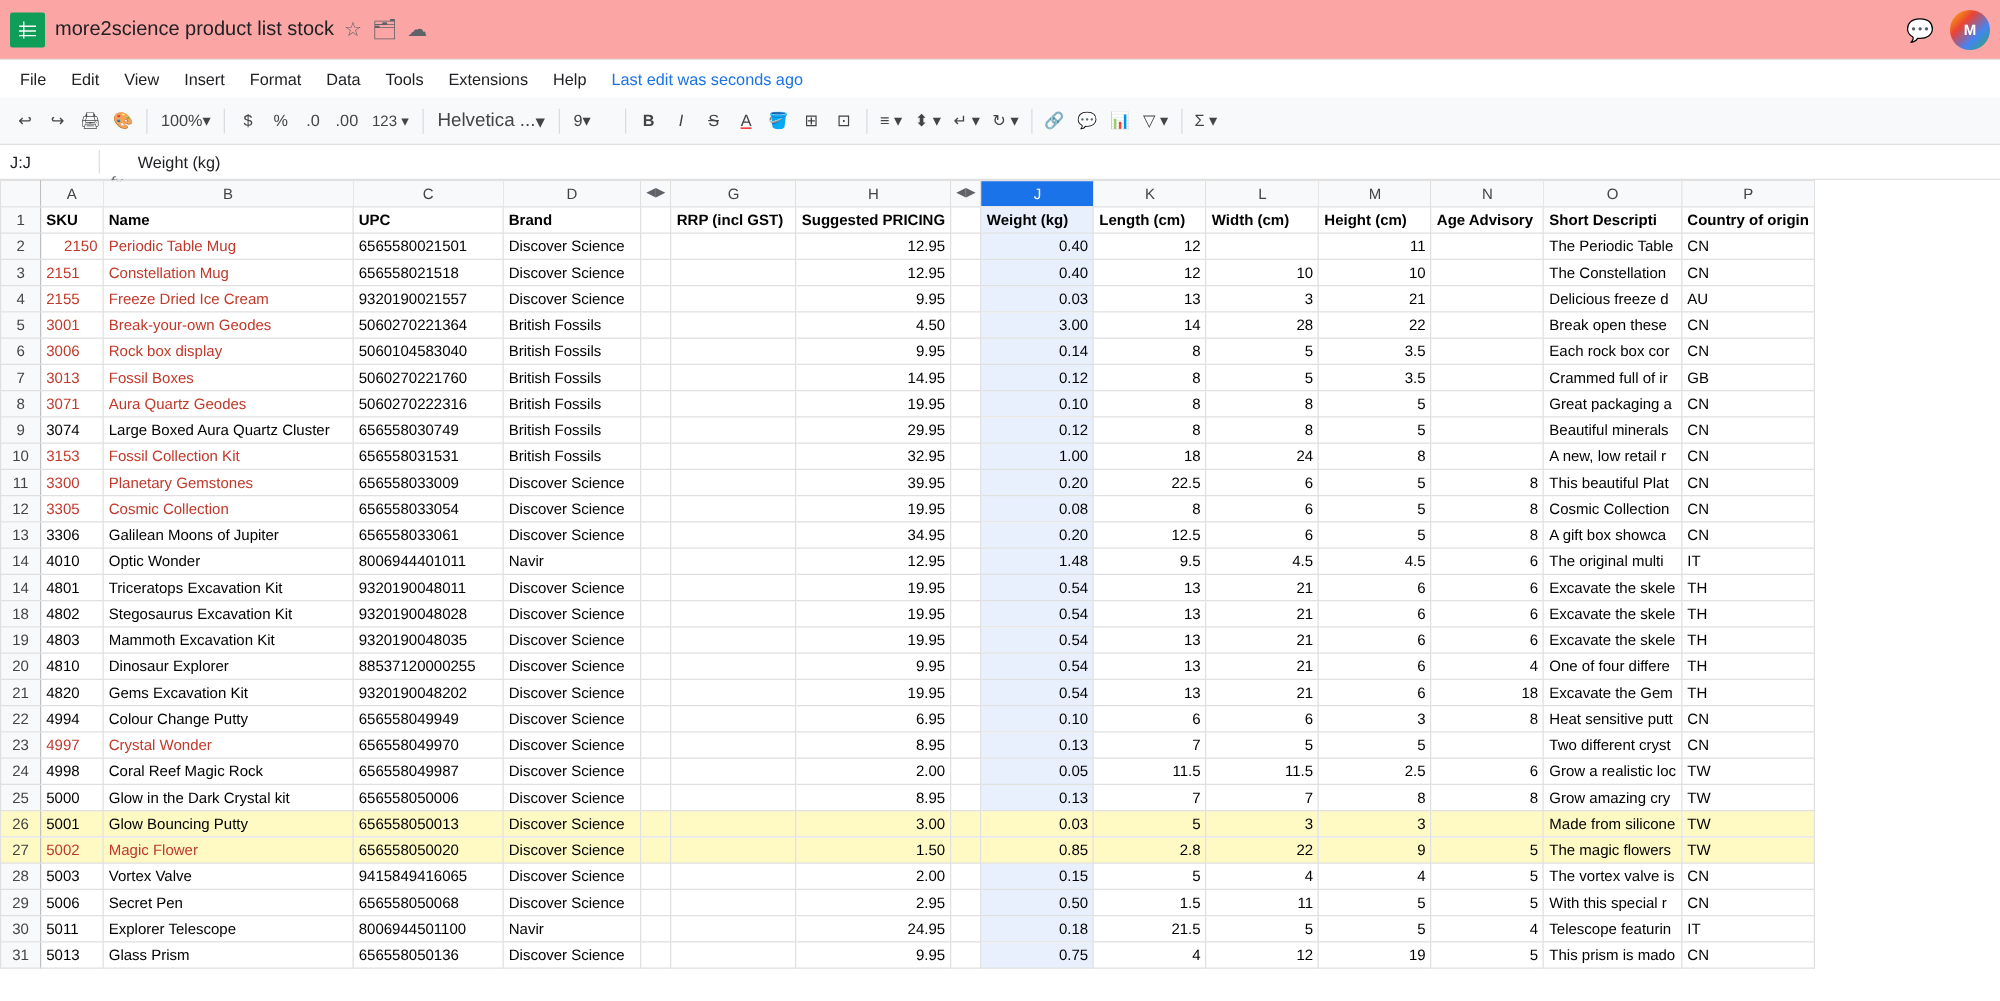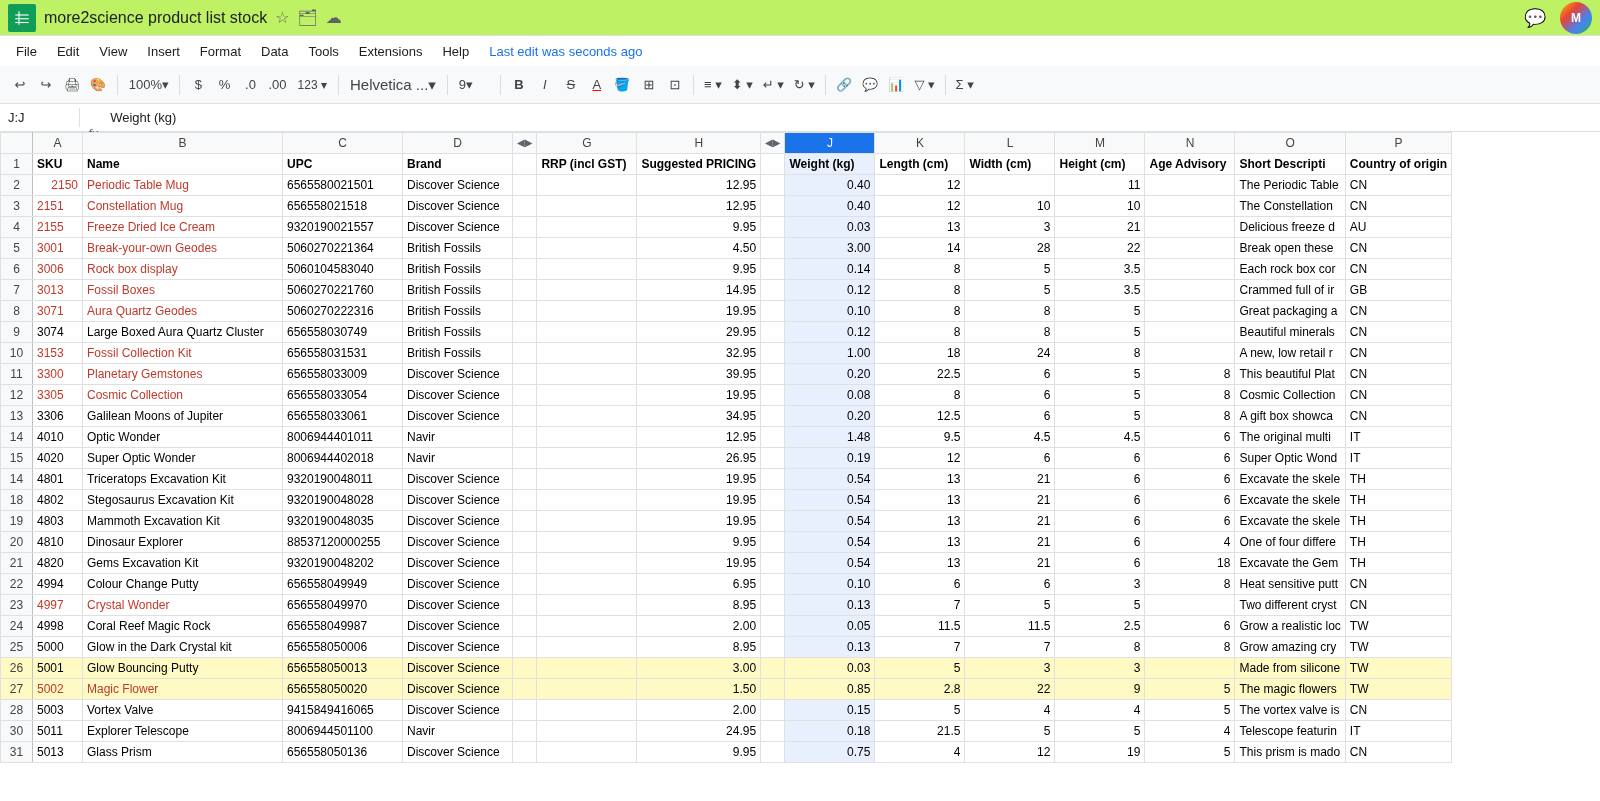--- a/index.html
+++ b/index.html
@@ -3,22 +3,22 @@
   <meta charset="utf-8">
   <style>
     * { box-sizing: border-box; margin: 0; padding: 0; }
     body { font-family: Arial, sans-serif; font-size: 12px; background: #fff; overflow: hidden; }
 
     
     #top-bar {
       display: flex;
       align-items: center;
       padding: 8px 8px;
-      height: 36px;
-      background: #bef264;
+      height: 48px;
+      background: #fca5a5;
       border-bottom: 1px solid #e0e0e0;
     }
     #app-icon {
       width: 28px; height: 28px; margin-right: 8px;
       background: #0f9d58;
       border-radius: 2px;
       display: flex; align-items: center; justify-content: center;
     }
     #app-icon svg { width: 18px; height: 18px; }
     #doc-title {
@@ -578,38 +578,20 @@
           <td></td>
           <td class="cell-number selected-col">1.48</td>
           <td class="cell-number">9.5</td>
           <td class="cell-number">4.5</td>
           <td class="cell-number">4.5</td>
           <td class="cell-number">6</td>
           <td>The original multi</td>
           <td>IT</td>
         </tr>
         <tr>
-          <td class="row-header">15</td>
-          <td>4020</td>
-          <td>Super Optic Wonder</td>
-          <td>8006944402018</td>
-          <td>Navir</td>
-          <td></td>
-          <td class="cell-number"></td>
-          <td class="cell-number">26.95</td>
-          <td></td>
-          <td class="cell-number selected-col">0.19</td>
-          <td class="cell-number">12</td>
-          <td class="cell-number">6</td>
-          <td class="cell-number">6</td>
-          <td class="cell-number">6</td>
-          <td>Super Optic Wond</td>
-          <td>IT</td>
-        </tr>
-        <tr>
           <td class="row-header">14</td>
           <td>4801</td>
           <td>Triceratops Excavation Kit</td>
           <td>9320190048011</td>
           <td>Discover Science</td>
           <td></td>
           <td class="cell-number"></td>
           <td class="cell-number">19.95</td>
           <td></td>
           <td class="cell-number selected-col">0.54</td>
@@ -812,20 +794,38 @@
           <td></td>
           <td class="cell-number selected-col">0.15</td>
           <td class="cell-number">5</td>
           <td class="cell-number">4</td>
           <td class="cell-number">4</td>
           <td class="cell-number">5</td>
           <td>The vortex valve is</td>
           <td>CN</td>
         </tr>
         <tr>
+          <td class="row-header">29</td>
+          <td>5006</td>
+          <td>Secret Pen</td>
+          <td>656558050068</td>
+          <td>Discover Science</td>
+          <td></td>
+          <td class="cell-number"></td>
+          <td class="cell-number">2.95</td>
+          <td></td>
+          <td class="cell-number selected-col">0.50</td>
+          <td class="cell-number">1.5</td>
+          <td class="cell-number">11</td>
+          <td class="cell-number">5</td>
+          <td class="cell-number">5</td>
+          <td>With this special r</td>
+          <td>CN</td>
+        </tr>
+        <tr>
           <td class="row-header">30</td>
           <td>5011</td>
           <td>Explorer Telescope</td>
           <td>8006944501100</td>
           <td>Navir</td>
           <td></td>
           <td class="cell-number"></td>
           <td class="cell-number">24.95</td>
           <td></td>
           <td class="cell-number selected-col">0.18</td>

